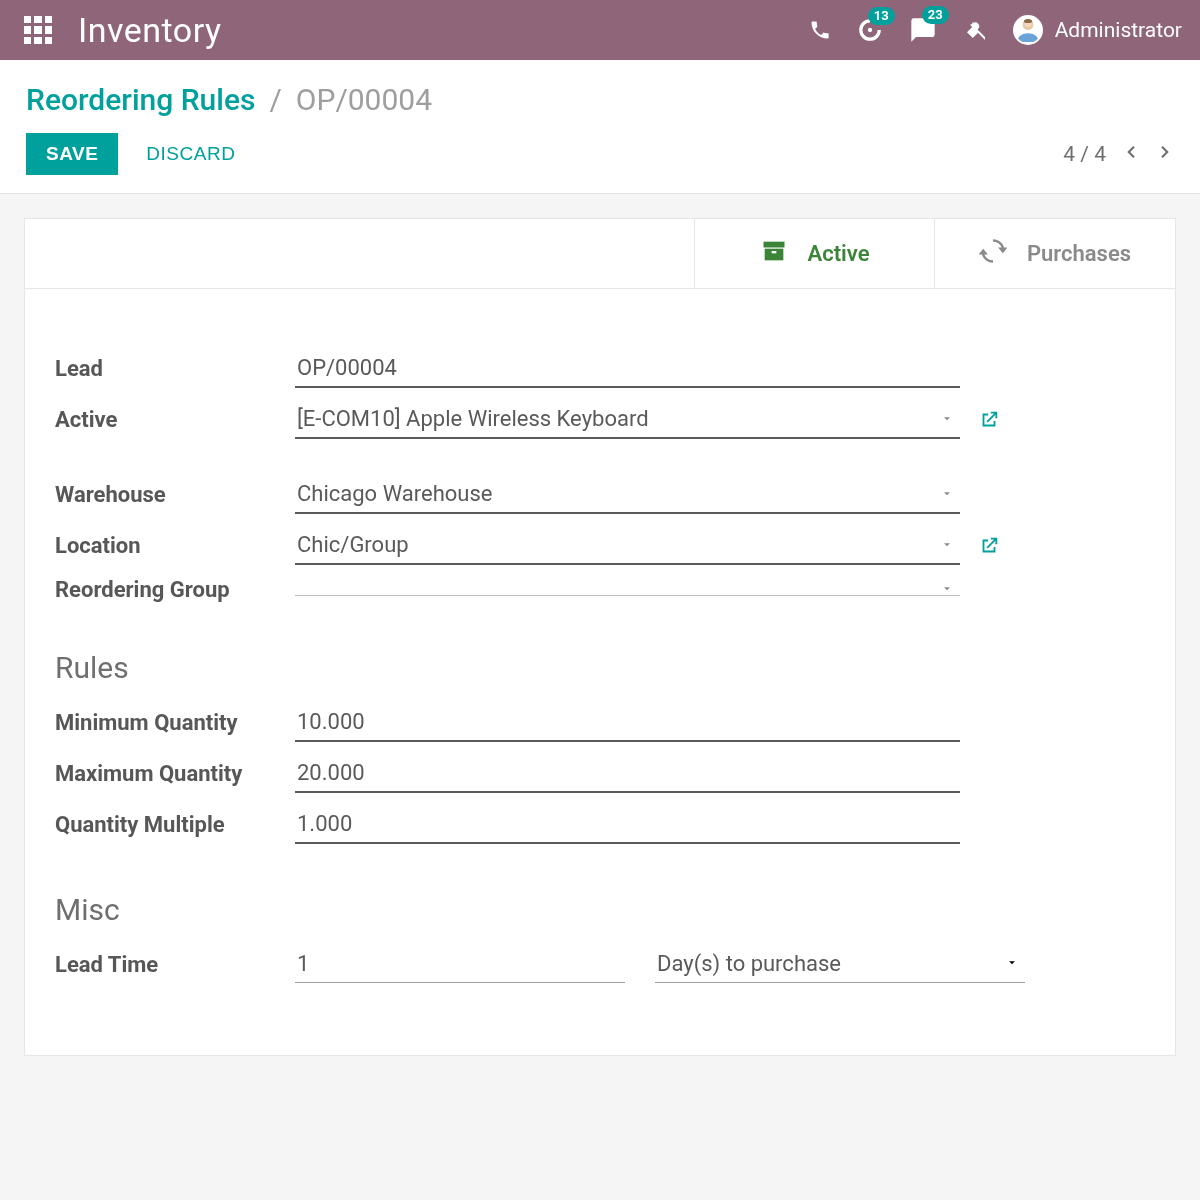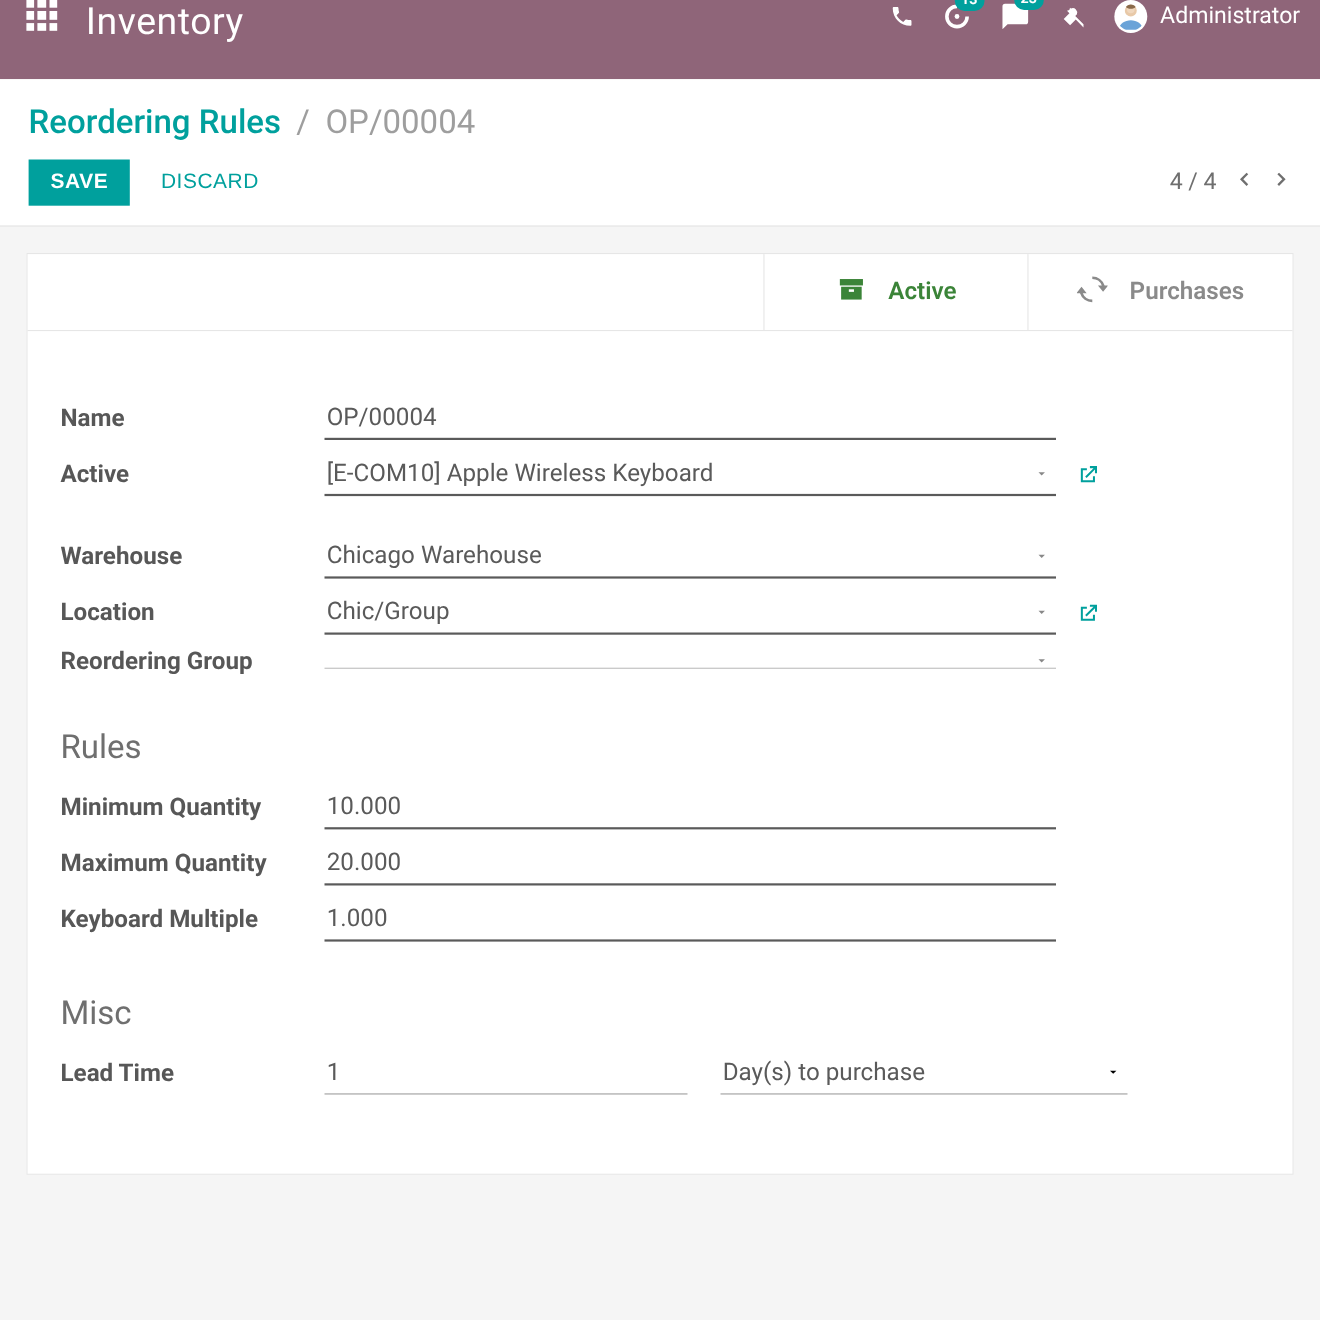--- a/index.html
+++ b/index.html
@@ -4,23 +4,23 @@
 <style>
   * { box-sizing: border-box; margin: 0; padding: 0; }
   body {
     font-family: -apple-system, BlinkMacSystemFont, "Segoe UI", Roboto, "Helvetica Neue", Arial, sans-serif;
     background: #f5f5f5;
     color: #4c4c4c;
     width: 1200px;
   }
   .topbar {
     background: #8f6579;
-    height: 72px;
+    height: 60px;
     display: flex;
-    align-items: flex-start;
+    align-items: center;
     padding: 0 18px 0 24px;
     color: #fff;
   }
   .apps-grid {
     width: 28px; height: 28px;
     display: grid;
     grid-template-columns: repeat(3, 1fr);
     grid-template-rows: repeat(3, 1fr);
     gap: 3px;
     margin-right: 26px;
@@ -232,21 +232,21 @@
               <path d="M12 4a8 8 0 0 1 7.4 5h-3l4 5 4-5h-2.8A10 10 0 0 0 12 2v2zM12 20a8 8 0 0 1-7.4-5h3l-4-5-4 5h2.8A10 10 0 0 0 12 22v-2z"></path>
             </svg>
         </span>
         <span>Purchases</span>
       </div>
     </div>
 
     <div class="form-body">
 
       <div class="row narrow">
-        <div class="lbl">Name</div>
+        <div class="lbl">Lead</div>
         <div class="fld required">
           <input type="text" value="OP/00004" style="">
         </div>
       </div>
 
       <div class="row narrow">
         <div class="lbl">Active</div>
         <div class="fld required">
           <div class="select">
             <span>[E-COM10] Apple Wireless Keyboard</span>
@@ -312,21 +312,21 @@
           <input type="text" value="10.000" style="">
         </div>
       </div>
       <div class="row narrow">
         <div class="lbl">Maximum Quantity</div>
         <div class="fld required">
           <input type="text" value="20.000" style="">
         </div>
       </div>
       <div class="row narrow">
-        <div class="lbl">Keyboard Multiple</div>
+        <div class="lbl">Quantity Multiple</div>
         <div class="fld required">
           <input type="text" value="1.000" style="">
         </div>
       </div>
 
       <h2 class="section-h">Misc</h2>
       <div class="half-row">
         <div class="lbl">Lead Time</div>
         <div class="fld-a">
           <input type="text" value="1" style="">

